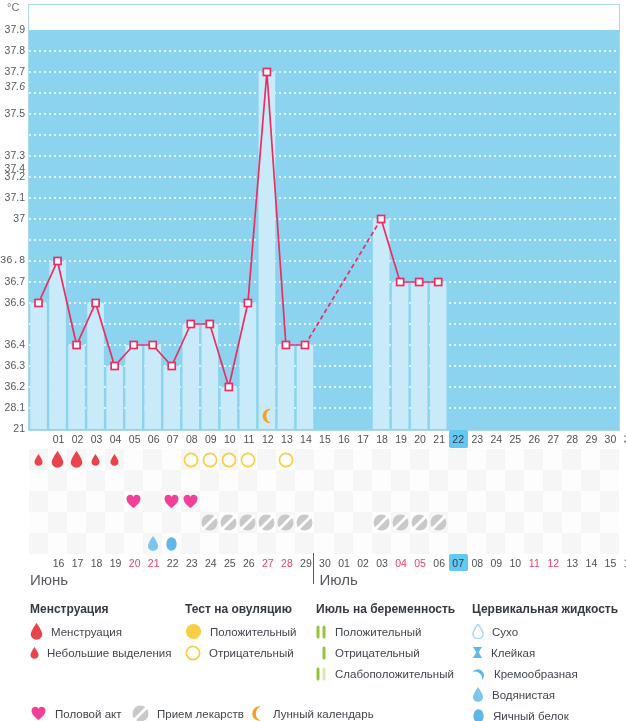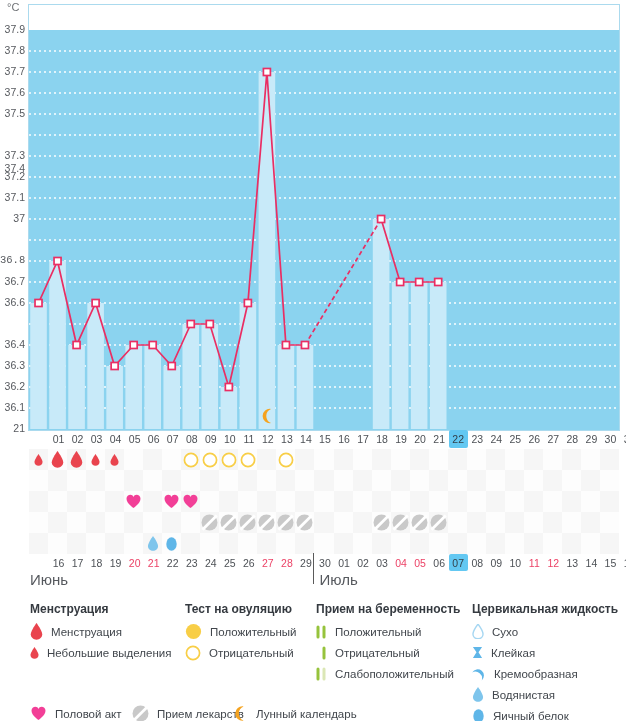--- a/index.html
+++ b/index.html
@@ -31,36 +31,36 @@
 </style>
 </head>
 <body>
 
 <div id="app">
   <div class="unit">°C</div>
   <div id="ylabels">
       <div class="ylab" style="top: 22px;">37.9</div>
       <div class="ylab" style="top: 43px;">37.8</div>
       <div class="ylab" style="top: 64px;">37.7</div>
-      <div class="ylab" style="top: 85px;">37.6</div>
+      <div class="ylab" style="top: 79px; font-style: italic;">37.6</div>
       <div class="ylab" style="top: 106px;">37.5</div>
       <div class="ylab" style="top: 127px; margin-top: 34px;">37.4</div>
       <div class="ylab" style="top: 148px;">37.3</div>
       <div class="ylab" style="top: 169px;">37.2</div>
       <div class="ylab" style="top: 190px;">37.1</div>
       <div class="ylab" style="top: 211px;">37</div>
       <div class="ylab" style="top: 232px; padding-left: 28px;">36.9</div>
       <div class="ylab" style="top: 253px; font-family: Liberation Mono, monospace;">36.8</div>
       <div class="ylab" style="top: 274px;">36.7</div>
       <div class="ylab" style="top: 295px;">36.6</div>
       <div class="ylab" style="top: 316px; padding-left: 30px;">36.5</div>
       <div class="ylab" style="top: 337px;">36.4</div>
       <div class="ylab" style="top: 358px;">36.3</div>
       <div class="ylab" style="top: 379px;">36.2</div>
-      <div class="ylab" style="top: 400px;">36.1</div>
+      <div class="ylab" style="top: 400px;">28.1</div>
       <div class="ylab" style="top: 421px;">21</div>
     </div>
   <svg id="plot" width="590" height="425">
       <rect x="0" y="0" width="590" height="425" fill="#ffffff"></rect>
       <rect x="0" y="25" width="590" height="400" fill="#8bd3ef"></rect>
       <line x1="0" y1="46" x2="590" y2="46" stroke="#ffffff" stroke-width="1.4" stroke-dasharray="2 3" opacity="0.95"></line>
       <line x1="0" y1="67" x2="590" y2="67" stroke="#ffffff" stroke-width="1.4" stroke-dasharray="2 3" opacity="0.95"></line>
       <line x1="0" y1="88" x2="590" y2="88" stroke="#ffffff" stroke-width="1.4" stroke-dasharray="2 3" opacity="0.95"></line>
       <line x1="0" y1="109" x2="590" y2="109" stroke="#ffffff" stroke-width="1.4" stroke-dasharray="2 3" opacity="0.95"></line>
       <line x1="0" y1="130" x2="590" y2="130" stroke="#ffffff" stroke-width="1.4" stroke-dasharray="2 3" opacity="0.95"></line>
@@ -544,21 +544,21 @@
         <span>Положительный</span>
       </div>
       <div class="legend-item" style="left: 185px; top: 644px;">
         <span style="display: flex;">
           <svg width="16" height="16" viewBox="0 0 17 17">
             <circle cx="8.5" cy="8.5" r="7" fill="#fff" stroke="#f8ce46" stroke-width="1.8"></circle>
           </svg>
         </span>
         <span>Отрицательный</span>
       </div>
-      <div class="legend-col legend-title" style="left: 316px; top: 602px;">Прием на беременность</div>
+      <div class="legend-col legend-title" style="left: 316px; top: 602px;">Июль на беременность</div>
       <div class="legend-item" style="left: 316px; top: 623px;">
         <span style="display: flex;">
           <svg width="11" height="14" viewBox="0 0 11 14">
             <rect x="0.5" y="0.5" width="3" height="13" rx="1.5" fill="#96c33c"></rect>
             <rect x="6.5" y="0.5" width="3" height="13" rx="1.5" fill="#96c33c"></rect>
           </svg>
         </span>
         <span>Положительный</span>
       </div>
       <div class="legend-item" style="left: 316px; top: 644px;">
@@ -629,21 +629,21 @@
       </div>
       <div class="legend-item" style="left: 132px; top: 705px;">
         <span style="display: flex;">
           <svg width="17" height="17" viewBox="0 0 16 16">
             <circle cx="8" cy="8" r="7.5" fill="#c9c9c9"></circle>
             <rect x="-1.5" y="6.8" width="19" height="2.6" fill="#fff" transform="rotate(-45 8 8)"></rect>
           </svg>
         </span>
         <span>Прием лекарств</span>
       </div>
-      <div class="legend-item" style="left: 232px; top: 705px; justify-content: flex-end;">
+      <div class="legend-item" style="left: 249px; top: 705px; justify-content: flex-end;">
         <span style="display: flex;">
           <svg width="16" height="17" viewBox="0 0 16 16">
             <path d="M11.6 0.9 A 7.2 7.2 0 1 0 11.6 15.1 A 7.7 7.7 0 0 1 11.6 0.9 Z" fill="#f5a31f"></path>
           </svg>
         </span>
         <span>Лунный календарь</span>
       </div>
     </div>
 <div class="monthlab" style="left: 30px;">Июнь</div>
     <div class="monthlab" style="left: 319.484px;">Июль</div>

